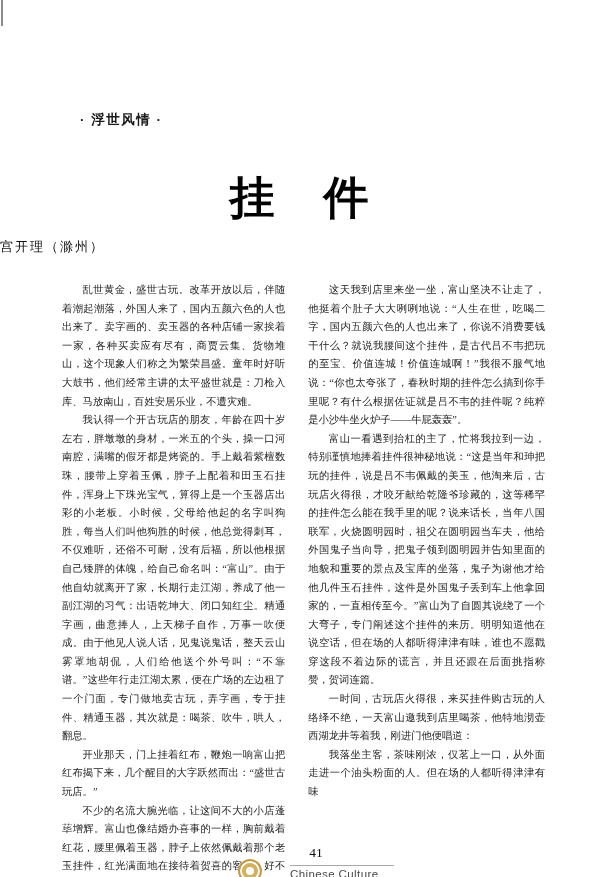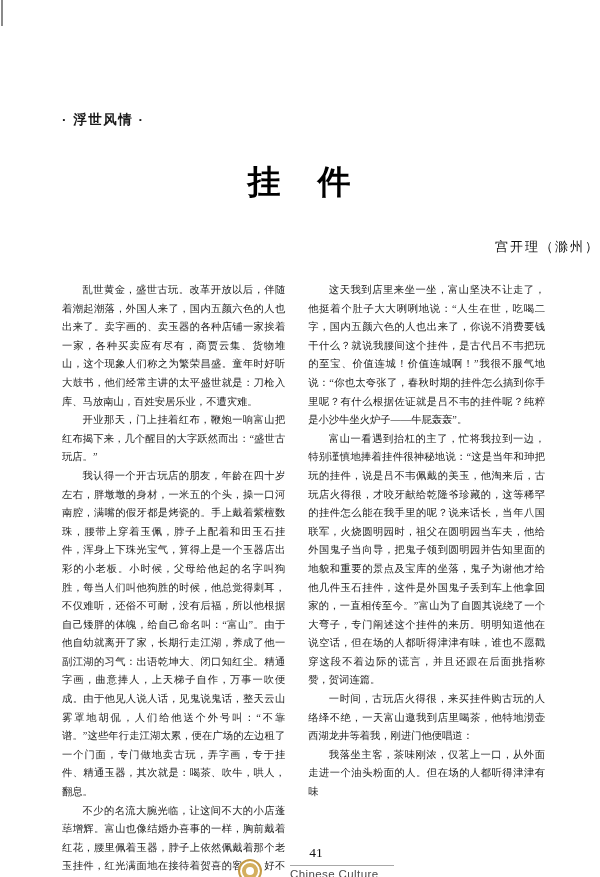--- a/index.html
+++ b/index.html
@@ -13,43 +13,43 @@
     color: #222222;
   }
   .edge-artifact {
     position: absolute;
     left: 1px; top: 0;
     width: 2px; height: 26px;
     background: #8a8a8a;
   }
   .section-label {
     position: absolute;
-    left: 62px; top: 111px;
+    left: 80px; top: 111px;
     font-family: "Liberation Sans", "DejaVu Sans", sans-serif;
     font-size: 13.5px;
     font-weight: 600;
     letter-spacing: 1.5px;
     color: #1a1a1a;
   }
   .article-title {
     position: absolute;
     left: 0; top: 138px;
     width: 100%;
     text-align: center;
     font-family: "Liberation Sans", "DejaVu Sans", sans-serif;
-    font-size: 33px;
+    font-size: 45px;
     font-weight: 800;
     color: #000000;
     letter-spacing: 2px;
   }
   .author {
     position: absolute;
     left: 0; top: 238px;
     width: 100%;
-    text-align: right;
+    text-align: left;
     font-size: 13px;
     letter-spacing: 2px;
     color: #111111;
   }
   .columns {
     position: absolute;
     left: 62px; top: 281px;
     width: 483px;
     display: flex;
     gap: 23px;
@@ -106,22 +106,22 @@
 
   <div class="section-label">· 浮世风情 ·</div>
 
   <h1 class="article-title">挂　件</h1>
 
   <div class="author">宫开理（滁州）</div>
 
   <div class="columns">
     <div class="col col-left">
       <p>乱世黄金，盛世古玩。改革开放以后，伴随着潮起潮落，外国人来了，国内五颜六色的人也出来了。卖字画的、卖玉器的各种店铺一家挨着一家，各种买卖应有尽有，商贾云集、货物堆山，这个现象人们称之为繁荣昌盛。童年时好听大鼓书，他们经常主讲的太平盛世就是：刀枪入库、马放南山，百姓安居乐业，不遭灾难。</p>
+      <p>我认得一个开古玩店的朋友，年龄在四十岁左右，胖墩墩的身材，一米五的个头，操一口河南腔，满嘴的假牙都是烤瓷的。手上戴着紫檀数珠，腰带上穿着玉佩，脖子上配着和田玉石挂件，浑身上下珠光宝气，算得上是一个玉器店出彩的小老板。小时候，父母给他起的名字叫狗胜，每当人们叫他狗胜的时候，他总觉得刺耳，不仅难听，还俗不可耐，没有后福，所以他根据自己矮胖的体魄，给自己命名叫：“富山”。由于他自幼就离开了家，长期行走江湖，养成了他一副江湖的习气：出语乾坤大、闭口知红尘。精通字画，曲意捧人，上天梯子自作，万事一吹便成。由于他见人说人话，见鬼说鬼话，整天云山雾罩地胡侃，人们给他送个外号叫：“不靠谱。”这些年行走江湖太累，便在广场的左边租了一个门面，专门做地卖古玩，弄字画，专于挂件、精通玉器，其次就是：喝茶、吹牛，哄人，翻息。</p>
       <p>开业那天，门上挂着红布，鞭炮一响富山把红布揭下来，几个醒目的大字跃然而出：“盛世古玩店。”</p>
-      <p>我认得一个开古玩店的朋友，年龄在四十岁左右，胖墩墩的身材，一米五的个头，操一口河南腔，满嘴的假牙都是烤瓷的。手上戴着紫檀数珠，腰带上穿着玉佩，脖子上配着和田玉石挂件，浑身上下珠光宝气，算得上是一个玉器店出彩的小老板。小时候，父母给他起的名字叫狗胜，每当人们叫他狗胜的时候，他总觉得刺耳，不仅难听，还俗不可耐，没有后福，所以他根据自己矮胖的体魄，给自己命名叫：“富山”。由于他自幼就离开了家，长期行走江湖，养成了他一副江湖的习气：出语乾坤大、闭口知红尘。精通字画，曲意捧人，上天梯子自作，万事一吹便成。由于他见人说人话，见鬼说鬼话，整天云山雾罩地胡侃，人们给他送个外号叫：“不靠谱。”这些年行走江湖太累，便在广场的左边租了一个门面，专门做地卖古玩，弄字画，专于挂件、精通玉器，其次就是：喝茶、吹牛，哄人，翻息。</p>
       <p>不少的名流大腕光临，让这间不大的小店蓬荜增辉。富山也像结婚办喜事的一样，胸前戴着红花，腰里佩着玉器，脖子上依然佩戴着那个老玉挂件，红光满面地在接待着贺喜的客人，好不风光。</p>
     </div>
     <div class="col col-right">
       <p>这天我到店里来坐一坐，富山坚决不让走了，他挺着个肚子大大咧咧地说：“人生在世，吃喝二字，国内五颜六色的人也出来了，你说不消费要钱干什么？就说我腰间这个挂件，是古代吕不韦把玩的至宝、价值连城！价值连城啊！”我很不服气地说：“你也太夸张了，春秋时期的挂件怎么搞到你手里呢？有什么根据佐证就是吕不韦的挂件呢？纯粹是小沙牛坐火炉子——牛屁轰轰”。</p>
       <p>富山一看遇到抬杠的主了，忙将我拉到一边，特别谨慎地捧着挂件很神秘地说：“这是当年和珅把玩的挂件，说是吕不韦佩戴的美玉，他淘来后，古玩店火得很，才咬牙献给乾隆爷珍藏的，这等稀罕的挂件怎么能在我手里的呢？说来话长，当年八国联军，火烧圆明园时，祖父在圆明园当车夫，他给外国鬼子当向导，把鬼子领到圆明园并告知里面的地貌和重要的景点及宝库的坐落，鬼子为谢他才给他几件玉石挂件，这件是外国鬼子丢到车上他拿回家的，一直相传至今。”富山为了自圆其说绕了一个大弯子，专门阐述这个挂件的来历。明明知道他在说空话，但在场的人都听得津津有味，谁也不愿戳穿这段不着边际的谎言，并且还跟在后面挑指称赞，贺词连篇。</p>
       <p>一时间，古玩店火得很，来买挂件购古玩的人络绎不绝，一天富山邀我到店里喝茶，他特地沏壶西湖龙井等着我，刚进门他便唱道：</p>
       <p>我落坐主客，茶味刚浓，仅茗上一口，从外面走进一个油头粉面的人。但在场的人都听得津津有味</p>
     </div>
   </div>
 

